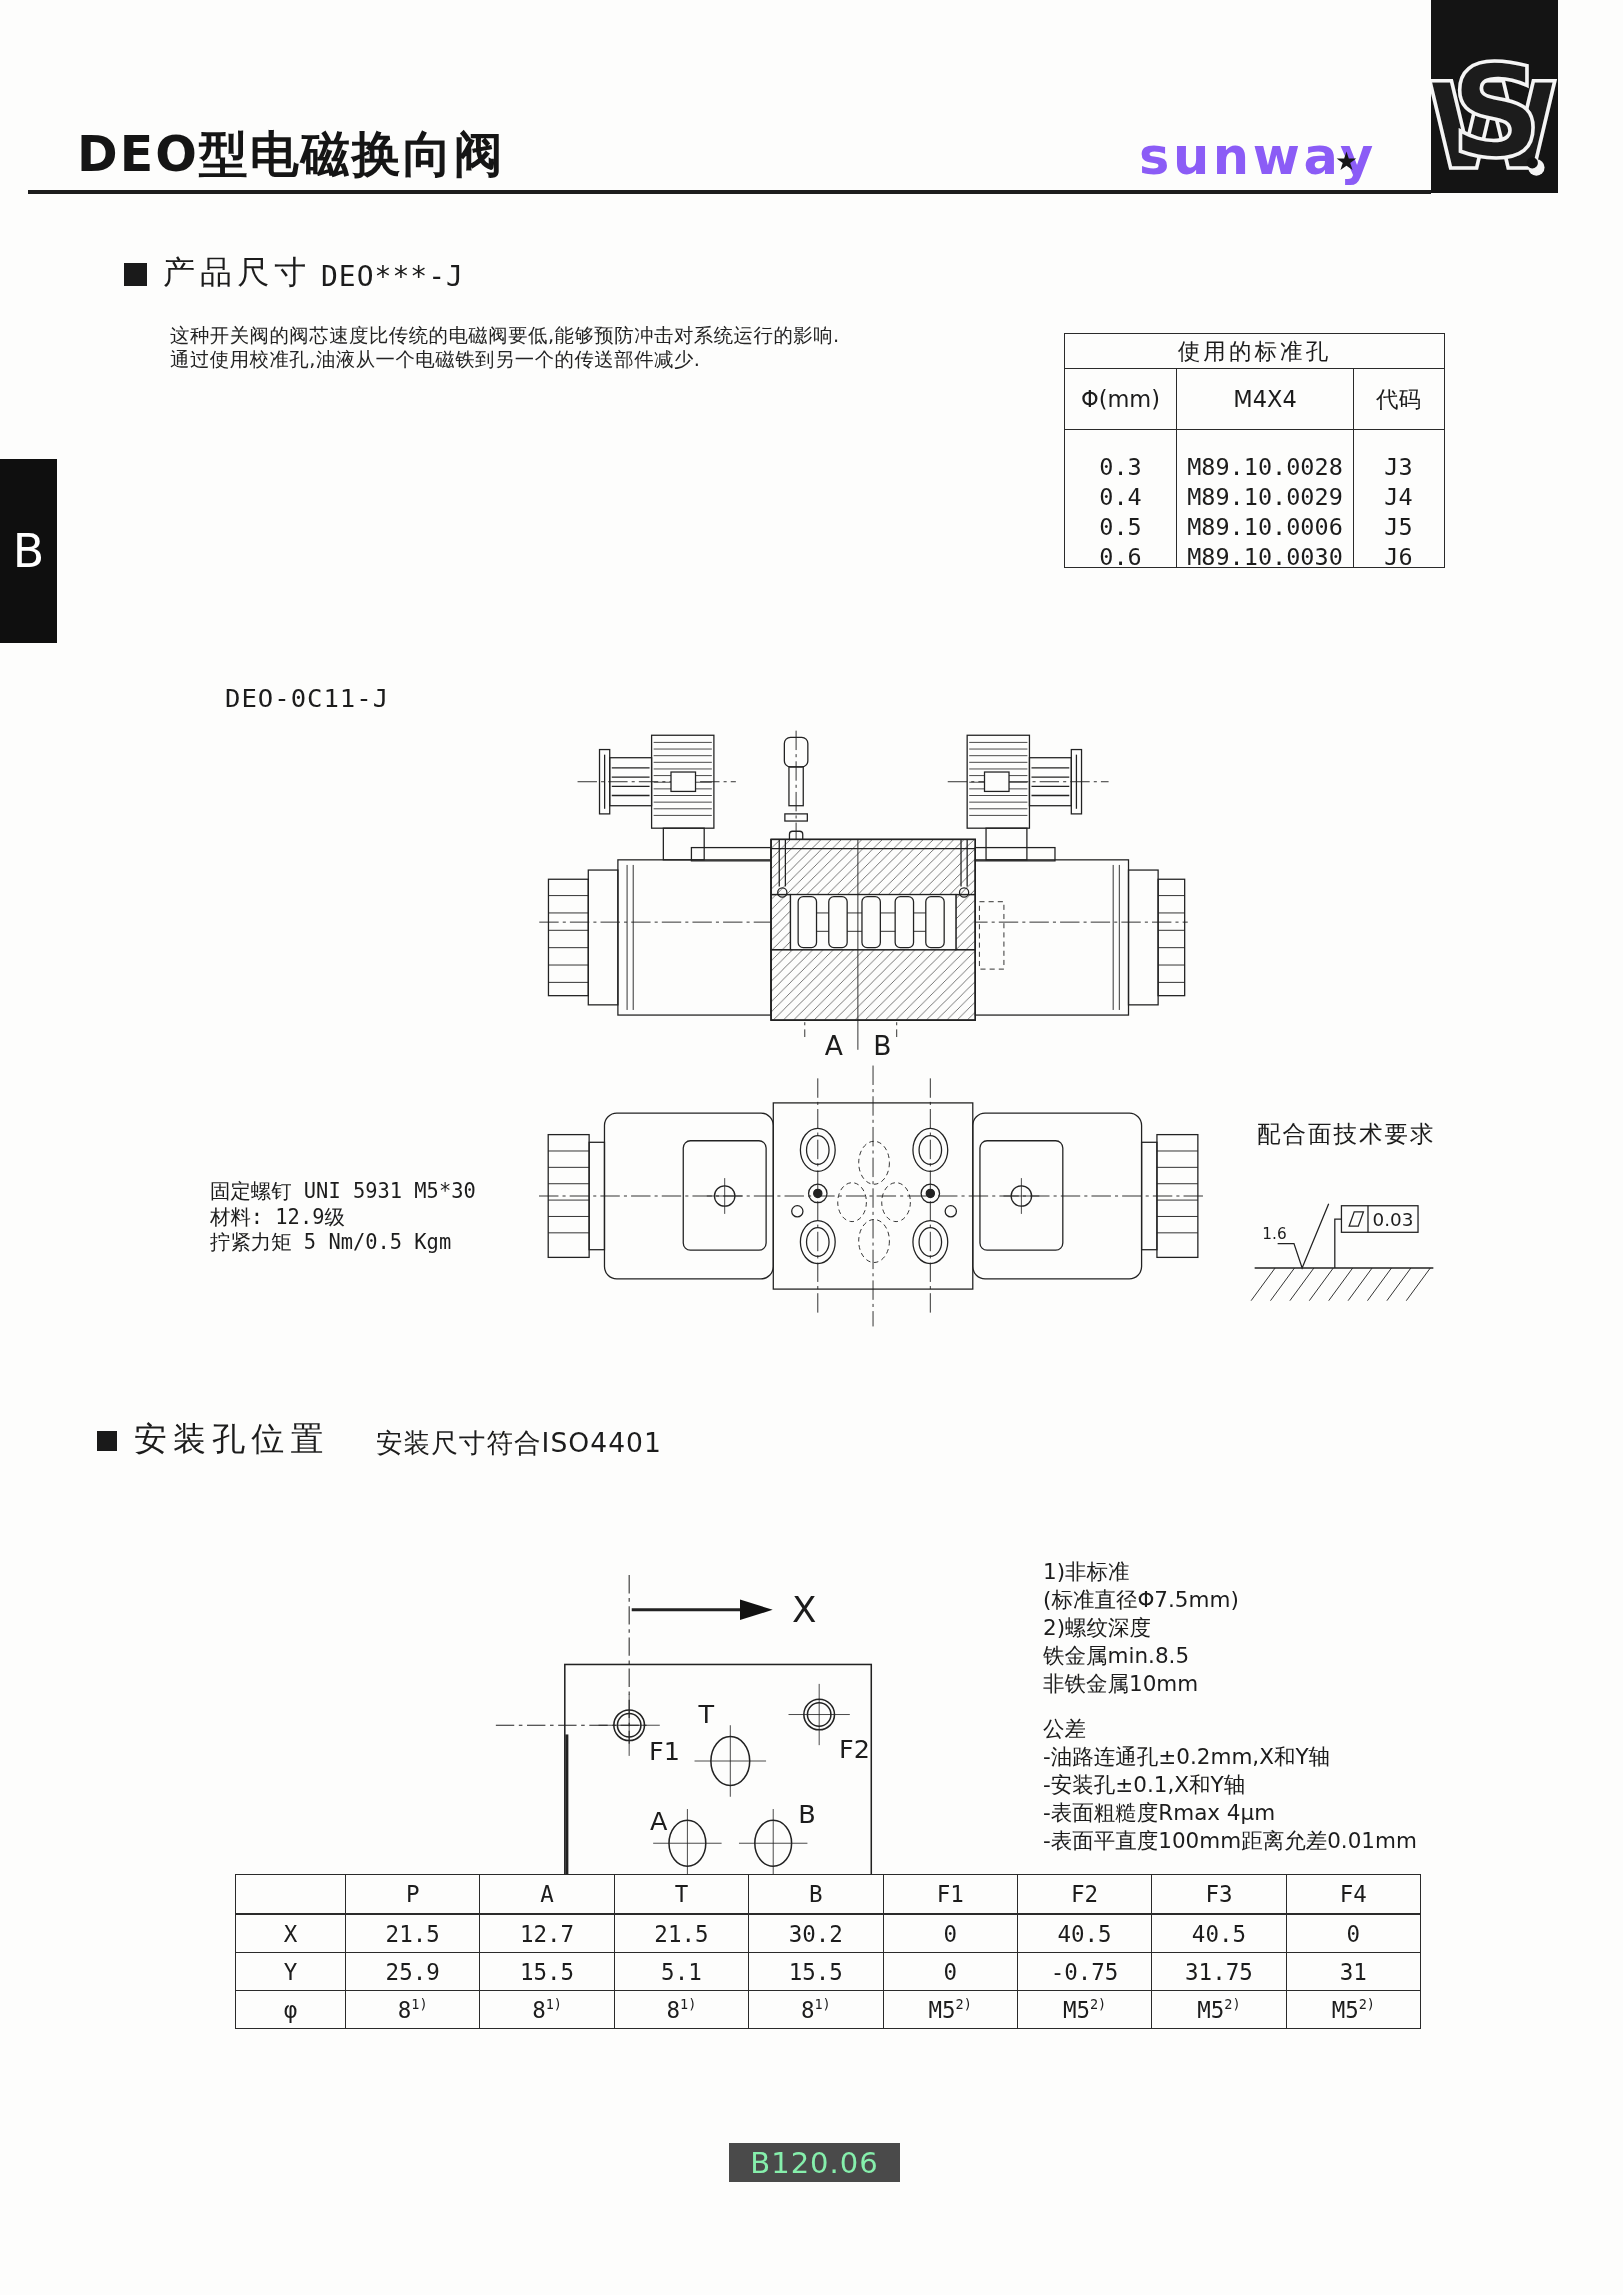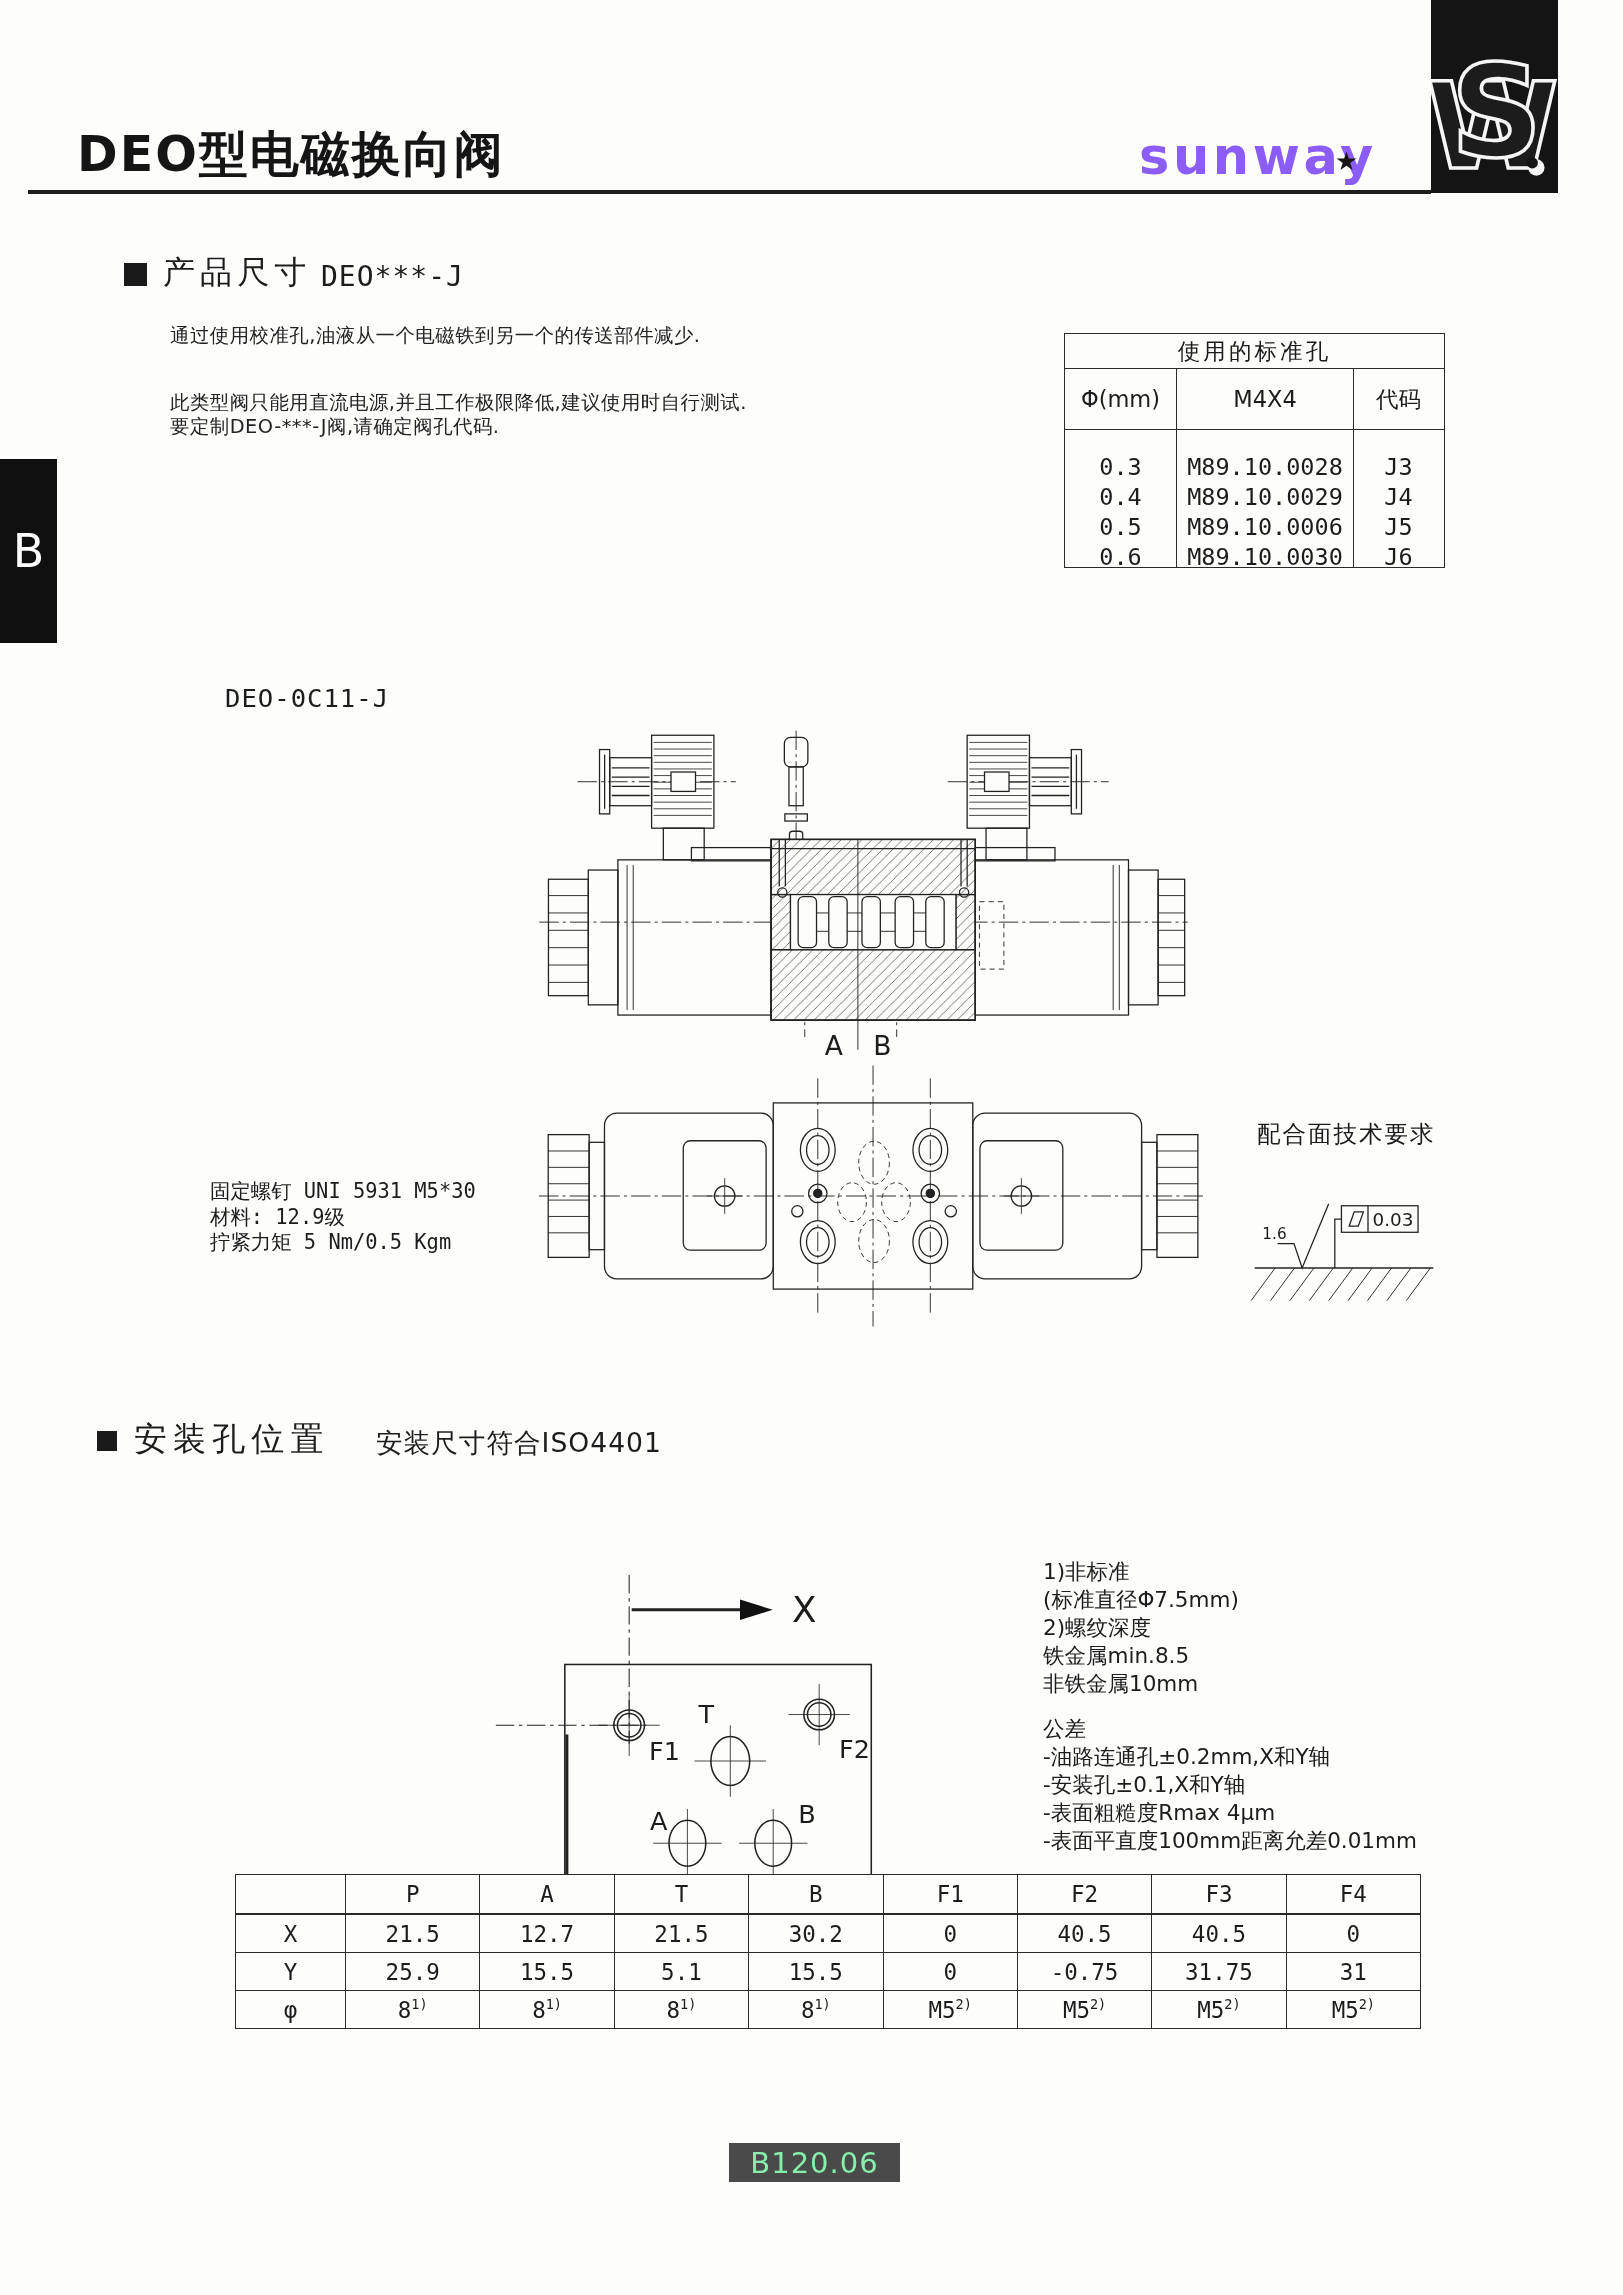--- a/index.html
+++ b/index.html
@@ -80,25 +80,22 @@
   </div>
   <div class="abs b-tab">
     <span>B</span>
   </div>
 
   <div class="abs sq1"></div>
   <div class="abs sec1-title">产品尺寸</div>
   <div class="abs sec1-sub mono">DEO***-J</div>
 
   <div class="abs para para1">
+      <div class="line">这种开关阀的阀芯速度比传统的电磁阀要低,能够预防冲击对系统运行的影响.</div>
       <div class="line">通过使用校准孔,油液从一个电磁铁到另一个的传送部件减少.</div>
-    </div>
-  <div class="abs para para2">
-      <div class="line">此类型阀只能用直流电源,并且工作极限降低,建议使用时自行测试.</div>
-      <div class="line">要定制DEO-***-J阀,请确定阀孔代码.</div>
     </div>
 
   <div class="abs std-table">
     <div class="std-title">使用的标准孔</div>
     <div class="std-head">
       <div class="c0">Φ(mm)</div>
       <div class="c1">M4X4</div>
       <div class="c2">代码</div>
     </div>
     <div class="std-body mono">

